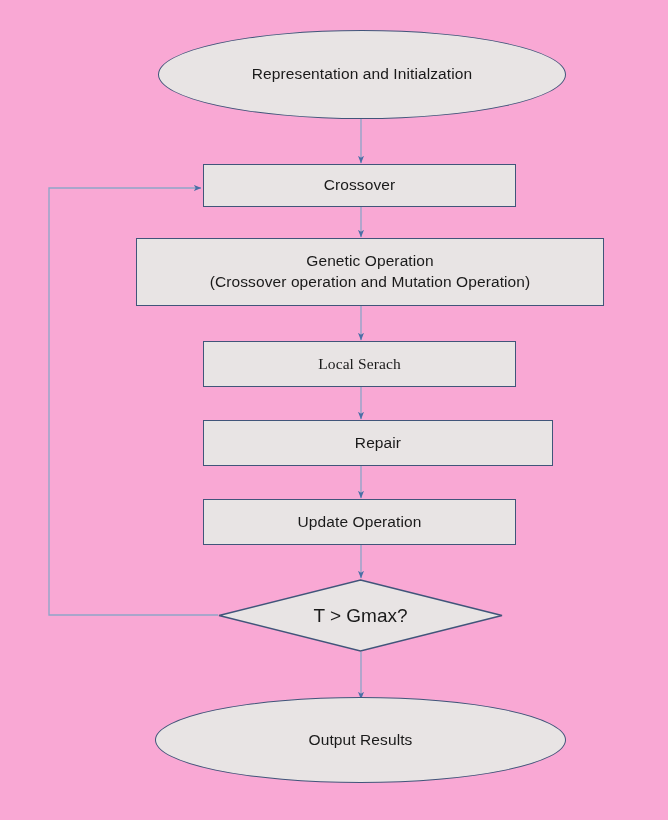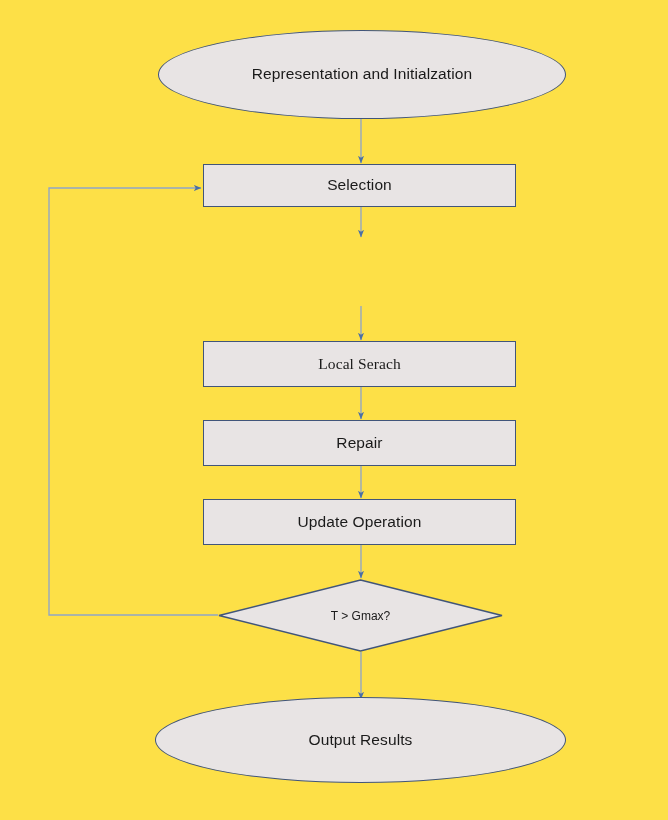--- a/index.html
+++ b/index.html
@@ -9,21 +9,21 @@
     background: #ffffff;
   }
   body {
     font-family: "Liberation Sans", sans-serif;
     -webkit-font-smoothing: antialiased;
   }
   #canvas {
     position: relative;
     width: 668px;
     height: 820px;
-    background: #fde047;
+    background: #f9a8d4;
     overflow: hidden;
   }
   #wires {
     position: absolute;
     left: 0;
     top: 0;
     width: 668px;
     height: 820px;
     pointer-events: none;
   }
@@ -58,21 +58,21 @@
     justify-content: center;
   }
   .decision svg {
     position: absolute;
     left: 0;
     top: 0;
   }
   .decision .node-label {
     position: relative;
     z-index: 2;
-    font-size: 12px;
+    font-size: 19px;
     color: #1a1a1a;
   }
 </style>
 </head>
 <body>
 
 <div id="canvas">
 
   <svg id="wires" viewBox="0 0 668 820" width="668" height="820" aria-hidden="true">
     <defs>
@@ -98,29 +98,33 @@
 
       <path d="M218,615 L49,615 L49,188 L201,188" marker-end="url(#arrow)"></path>
     </g>
   </svg>
 
   <div class="node terminal" style="left:158px; top:30px; width:408px; height:89px;">
     <span class="node-label">Representation and Initialzation</span>
   </div>
 
   <div class="node process" style="left:203px; top:164px; width:313px; height:43px;">
-    <span class="node-label">Selection</span>
+    <span class="node-label">Crossover</span>
   </div>
 
+  <div class="node process" style="left:136px; top:238px; width:468px; height:68px;">
+    <span class="node-label">Genetic Operation
+(Crossover operation and Mutation Operation)</span>
+  </div>
 
   <div class="node process" style="left:203px; top:341px; width:313px; height:46px;font-family:Liberation Serif, serif;">
     <span class="node-label">Local Serach</span>
   </div>
 
-  <div class="node process" style="left:203px; top:420px; width:313px; height:46px;">
+  <div class="node process" style="left:203px; top:420px; width:350px; height:46px;">
     <span class="node-label">Repair</span>
   </div>
 
   <div class="node process" style="left:203px; top:499px; width:313px; height:46px;">
     <span class="node-label">Update Operation</span>
   </div>
 
   <div class="decision" style="left:218px; top:579px; width:285px; height:73px;">
     <svg width="285" height="73" viewBox="0 0 285 73">
       <polygon points="142.5,1 284,36.5 142.5,72 1,36.5" fill="#E8E4E4" stroke="#41557A" stroke-width="1.4"></polygon>

